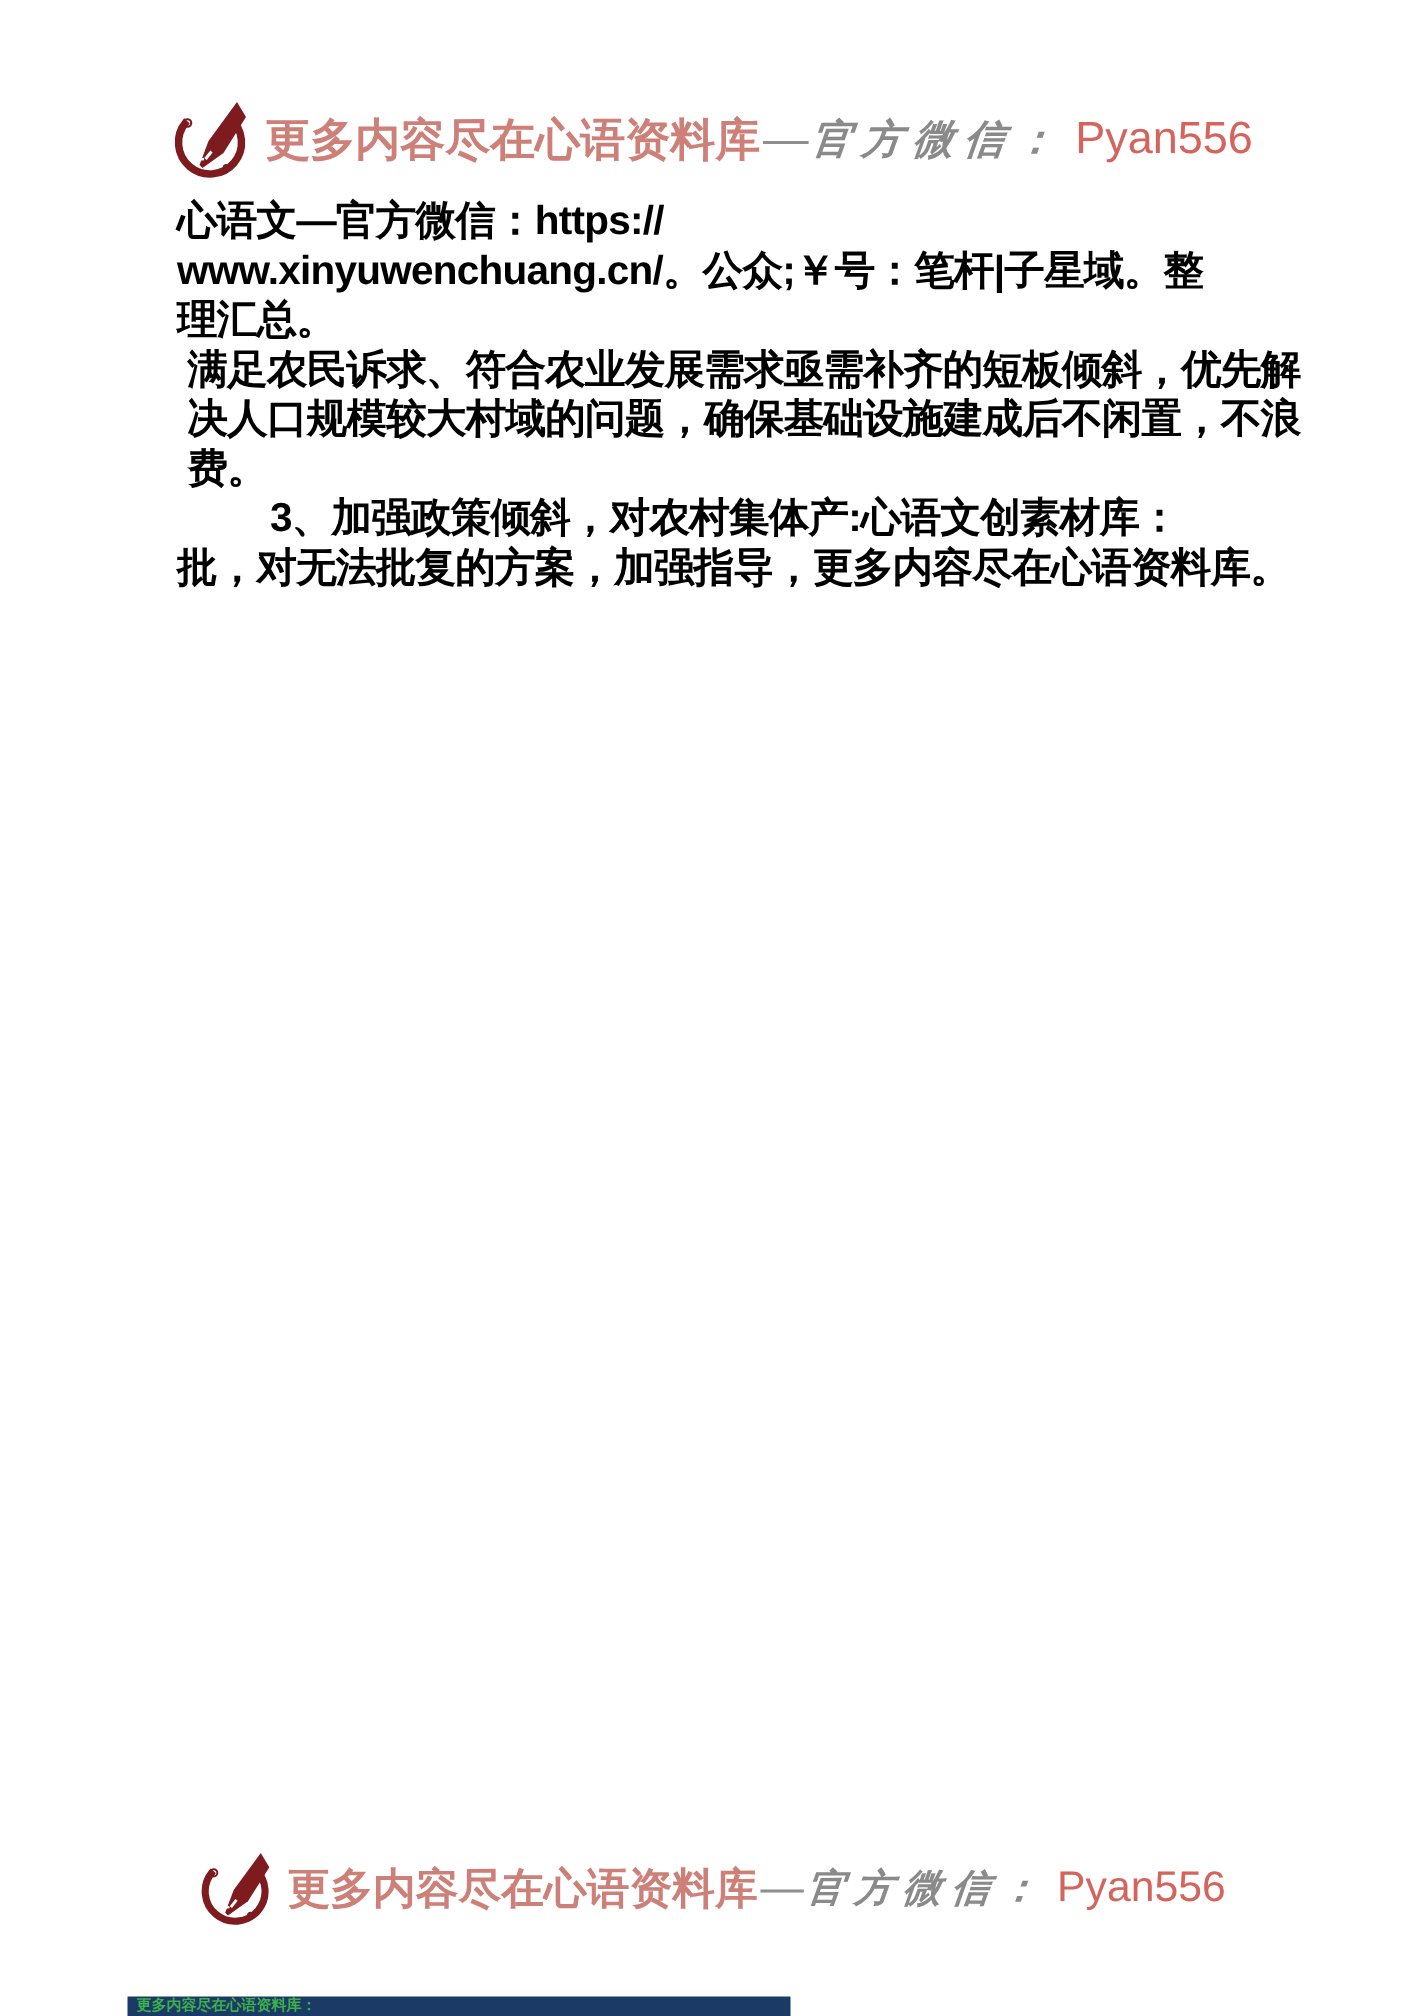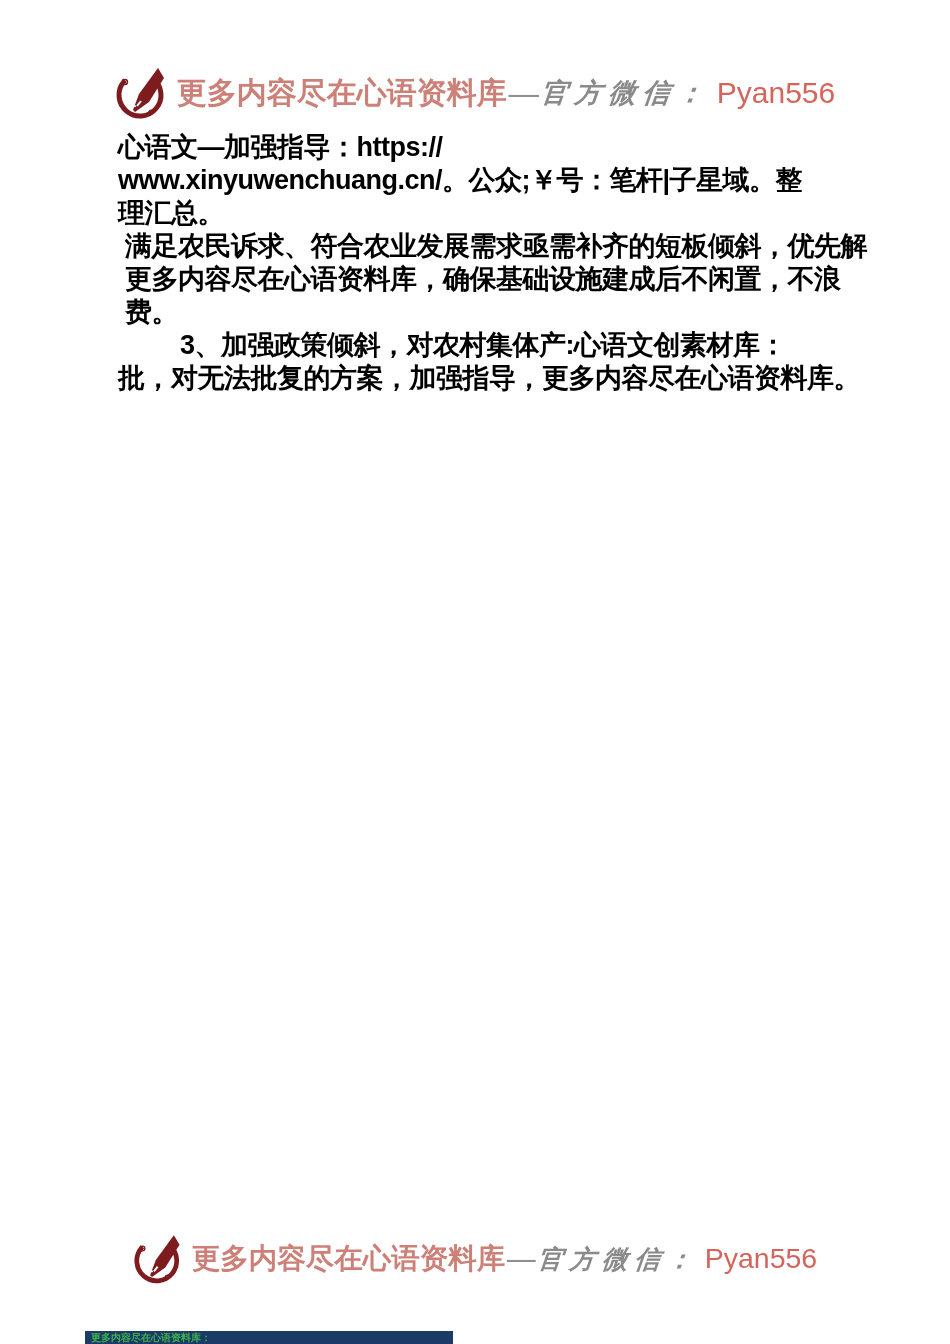--- a/index.html
+++ b/index.html
@@ -74,21 +74,21 @@
   .para.p2{padding-left:7px;}
   .para.p3{margin-top:0;}
   .line{white-space:nowrap;}
   .line.indent{padding-left:62px;}
 
   
   .bottom-bar{
     position:absolute;
     left:85px;
     bottom:0;
-    width:368px;
+    width:442px;
     height:13px;
     background:#1c3a66;
     color:#3cb04a;
     font-size:10px;
     line-height:13px;
     padding-left:6px;
     box-sizing:border-box;
     overflow:hidden;
     white-space:nowrap;
     font-weight:bold;
@@ -107,27 +107,27 @@
     <path d="M12 40 q4 3 9 2" stroke="#ffffff" stroke-width="1.6" fill="none"></path>
   </svg>
   <span class="wm-brand">更多内容尽在心语资料库</span>
     <span class="wm-dash">—</span>
     <span class="wm-script">官方微信：</span>
     <span class="wm-id">Pyan556</span>
 </div>
 
 <div class="doc-text">
   <div class="para p1">
-    <div class="line">心语文—加强指导：https://</div>
+    <div class="line">心语文—官方微信：https://</div>
     <div class="line">www.xinyuwenchuang.cn/。公众;￥号：笔杆|子星域。整</div>
     <div class="line">理汇总。</div>
   </div>
   <div class="para p2">
     <div class="line">满足农民诉求、符合农业发展需求亟需补齐的短板倾斜，优先解</div>
-    <div class="line">更多内容尽在心语资料库，确保基础设施建成后不闲置，不浪</div>
+    <div class="line">决人口规模较大村域的问题，确保基础设施建成后不闲置，不浪</div>
     <div class="line">费。</div>
   </div>
   <div class="para p3">
     <div class="line indent">3、加强政策倾斜，对农村集体产:心语文创素材库：</div>
     <div class="line">批，对无法批复的方案，加强指导，更多内容尽在心语资料库。</div>
   </div>
 </div>
 
 <div class="watermark footer">
   <svg class="wm-logo" viewBox="0 0 52 58">

